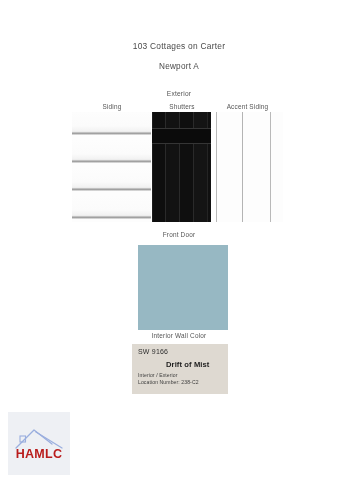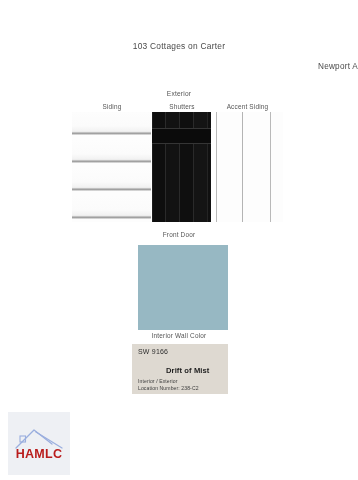--- a/index.html
+++ b/index.html
@@ -32,21 +32,21 @@
     text-align: center;
     font-size: 8.4px;
     letter-spacing: 0.25px;
     color: #4a4a4a;
   }
   .doc-subtitle {
     position: absolute;
     top: 62px;
     left: 0;
     width: 358px;
-    text-align: right;
+    text-align: center;
     font-size: 8.2px;
     letter-spacing: 0.25px;
     color: #4a4a4a;
   }
 
   
   .section-heading {
     position: absolute;
     top: 90px;
     left: 0;
@@ -196,21 +196,21 @@
     color: #2e2e2e;
     letter-spacing: 0.2px;
     line-height: 1.25;
   }
   .chip-name {
     font-size: 7.6px;
     font-weight: bold;
     color: #1d1d1d;
     letter-spacing: 0.1px;
     line-height: 1.3;
-    margin-top: 9px;
+    margin-top: 3px;
     padding-left: 28px;
   }
   .chip-use {
     font-size: 5.1px;
     color: #3d3d3d;
     letter-spacing: 0.1px;
     line-height: 1.4;
     margin-top: 2px;
   }
   .chip-loc {

